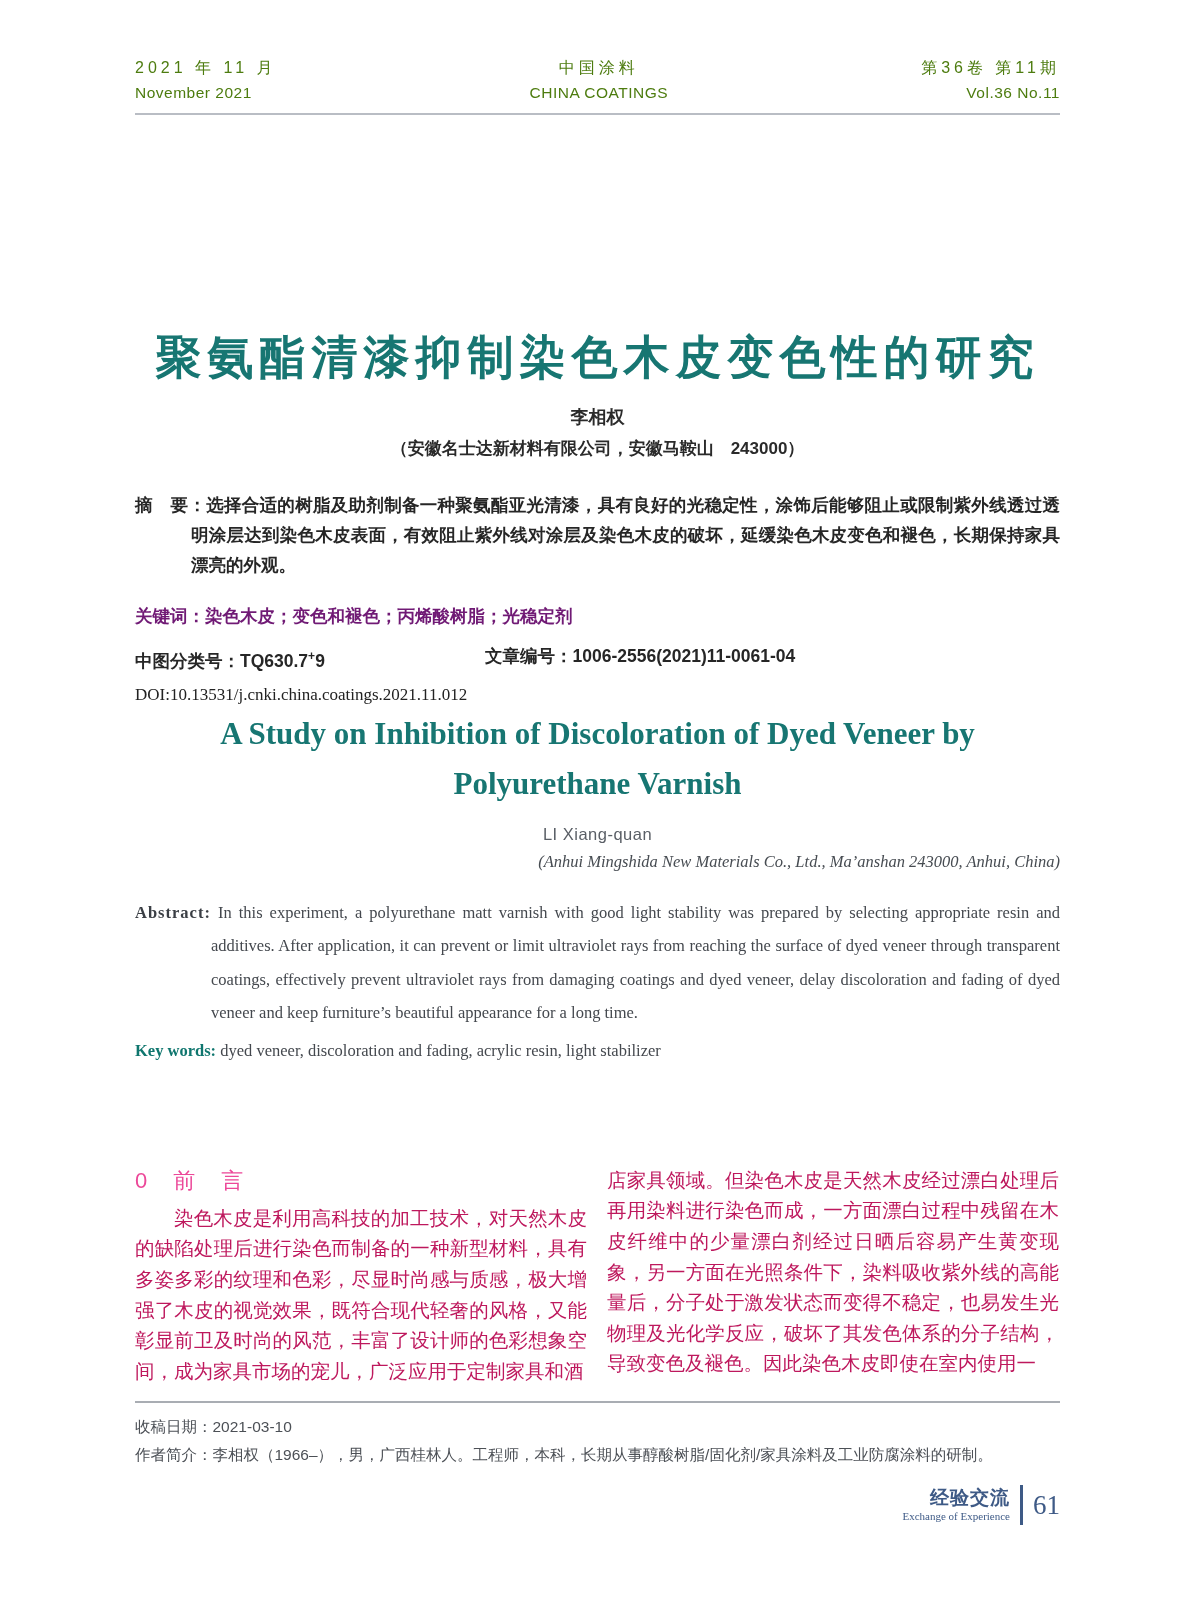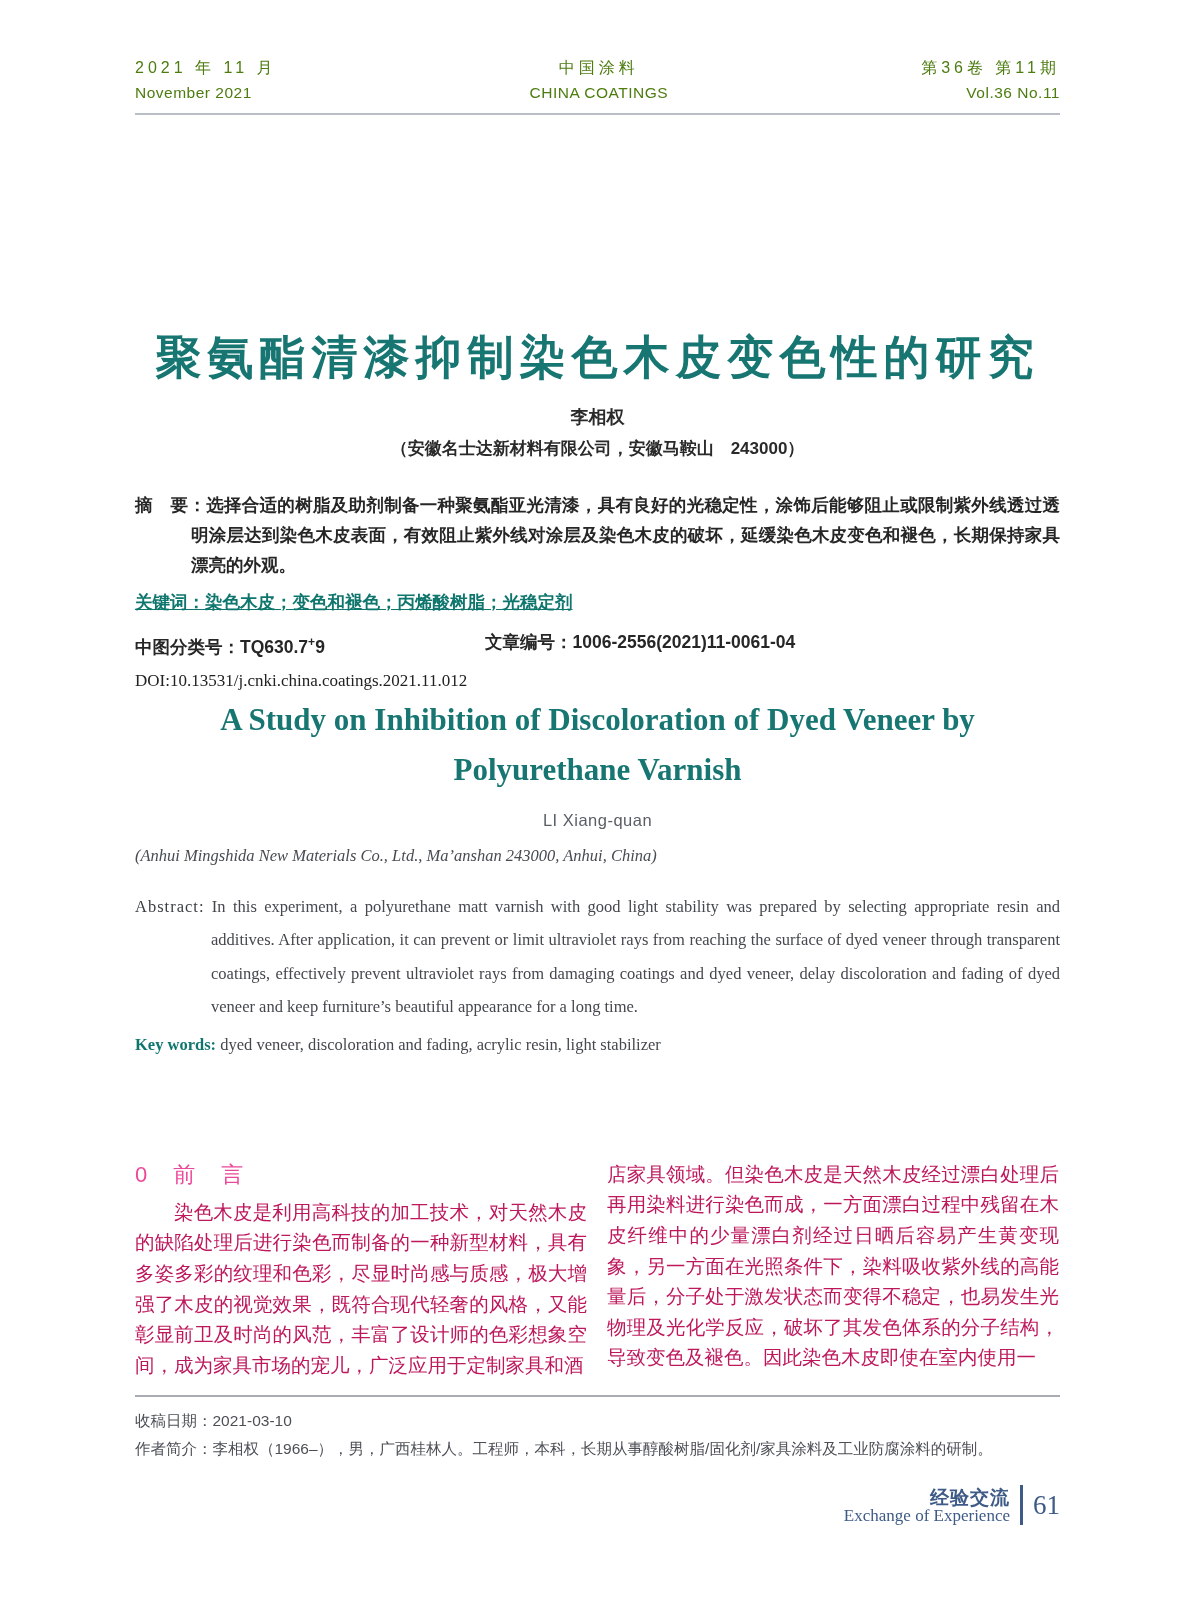--- a/index.html
+++ b/index.html
@@ -49,25 +49,24 @@
 
   
   .abs-cn {
     margin-top:30px;
     font-family:"Liberation Sans","DejaVu Sans",sans-serif;
     font-size:17.5px; font-weight:700; color:#262626;
     line-height:30px; text-align:justify;
     padding-left:56px; text-indent:-56px;
   }
   .kw-cn {
-    margin-top:7px;
-    font-family:"Liberation Sans","DejaVu Sans",sans-serif;
-    font-size:17.5px; font-weight:700; color:#0f766e;
+    margin-top:21px;
+    font-family:"Liberation Sans","DejaVu Sans",sans-serif;
+    font-size:17.5px; font-weight:700; color:#701a75;
     line-height:30px;
-    text-decoration:underline;
   }
   .clc-row {
     margin-top:10px;
     display:flex;
     font-family:"Liberation Sans","DejaVu Sans",sans-serif;
     font-size:17.5px; font-weight:700; color:#262626;
     line-height:30px;
   }
   .clc-row .c1 { width:350px; }
   .clc-row .c2 { width:270px; }
@@ -85,32 +84,32 @@
     font-size:31px; font-weight:700; color:#177672;
     line-height:50px;
     font-family:"Liberation Serif","DejaVu Serif",serif;
   }
   .author-en {
     margin-top:16px; text-align:center;
     font-family:"Liberation Sans","DejaVu Sans",sans-serif;
     font-size:16.5px; color:#5a5f66; letter-spacing:0.5px;
   }
   .affil-en {
-    margin-top:16px; text-align:left;
+    margin-top:8px; text-align:right;
     font-style:italic; font-size:16.5px; color:#474c52;
   }
 
   
   .abs-en {
     margin-top:24px;
     font-size:16.5px; color:#44484e;
     line-height:33.5px; text-align:justify;
     padding-left:76px; text-indent:-76px;
   }
-  .abs-en .lbl-en { font-weight:400; color:#3a3e44; letter-spacing:1px; }
+  .abs-en .lbl-en { font-weight:700; color:#3a3e44; letter-spacing:1px; }
   .kw-en {
     margin-top:6px;
     font-size:16.5px; color:#44484e; line-height:30px;
   }
   .kw-en .lbl-en { font-weight:700; color:#0f766e; }
 
   
   .columns {
     margin-top:100px;
     display:flex; gap:20px;
@@ -143,21 +142,21 @@
     position:absolute; right:127px; bottom:75px;
     display:flex; align-items:center;
     color:#3e5a86;
   }
   .pf-labels { text-align:right; padding-right:10px; }
   .pf-cn {
     font-family:"Liberation Sans","DejaVu Sans",sans-serif;
     font-size:19px; font-weight:700; letter-spacing:1px; line-height:22px;
   }
   .pf-en {
-    font-size:17px; line-height:14px;
+    font-size:11px; line-height:14px;
     font-family:"Liberation Serif","DejaVu Serif",serif;
   }
   .pf-bar { width:3px; height:40px; background:#3e5a86; }
   .pf-num {
     font-size:27px; padding-left:10px;
     font-family:"Liberation Serif","DejaVu Serif",serif;
   }
 </style>
 </head>
 <body>

